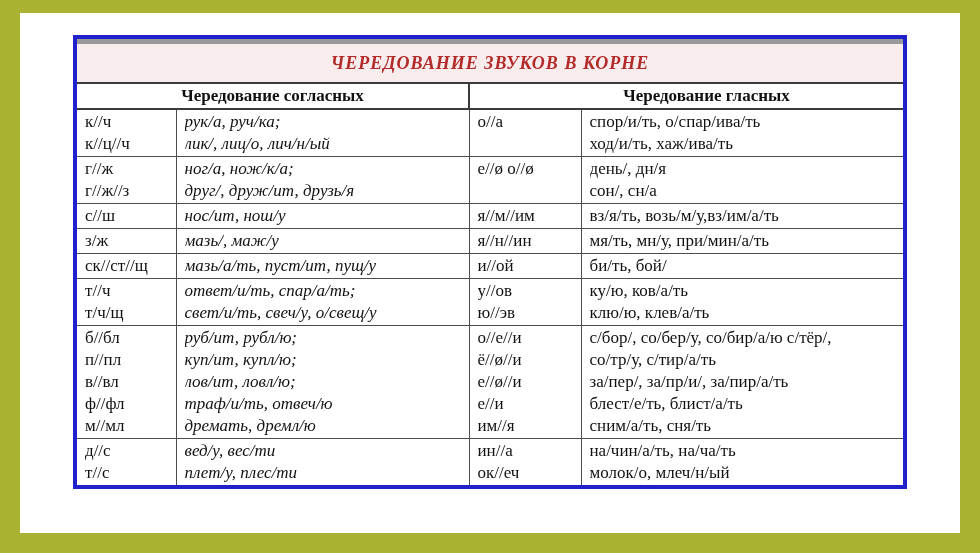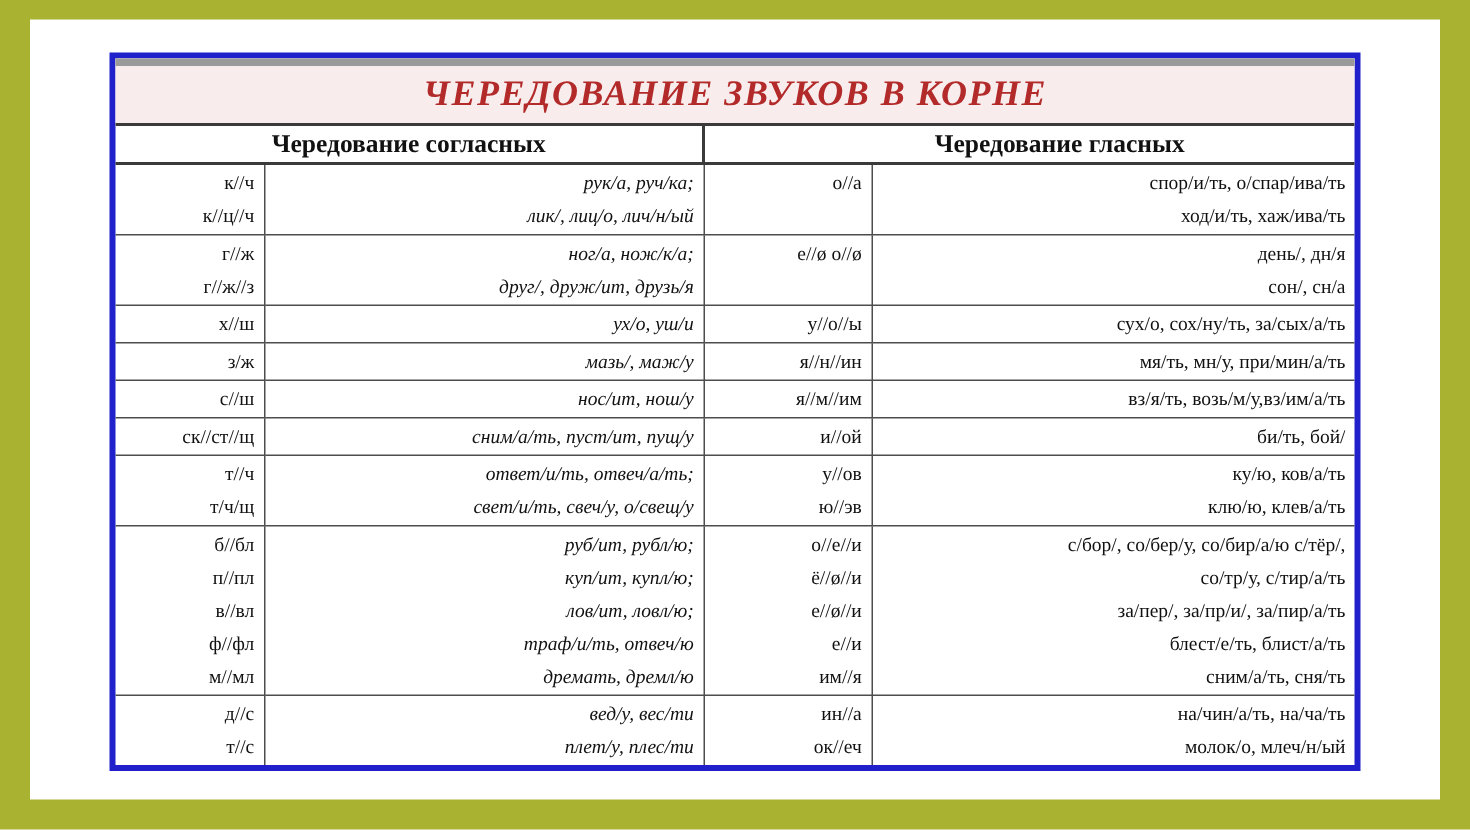--- a/index.html
+++ b/index.html
@@ -30,21 +30,21 @@
   .title-row{
     height:38px;
     background:var(--title-bg);
     border-top:5px solid var(--gray-strip);
     border-bottom:2px solid #3a3a3a;
     display:flex;align-items:center;justify-content:center;
   }
   .title-text{
     color:var(--title-red);
     font-weight:bold;font-style:italic;
-    font-size:24px;letter-spacing:1px;
+    font-size:18px;letter-spacing:1px;
     white-space:nowrap;
   }
   table{
     width:100%;
     border-collapse:collapse;
     table-layout:fixed;
   }
   col.c1{width:99px;}
   col.c2{width:293px;}
   col.c3{width:112px;}
@@ -54,23 +54,22 @@
     border-top:none;
     font-size:17px;font-weight:bold;
     height:24px;padding:0;
     text-align:center;
   }
   th:first-child{border-left:none;}
   th:last-child{border-right:none;padding-left:40px;}
   td{
     border:1.5px solid var(--grid-line);
     vertical-align:top;
-    font-size:13px;
+    font-size:17px;
     padding:1px 6px 1px 8px;
-    text-align:right;
   }
   tr td:first-child{border-left:none;}
   tr td:last-child{border-right:none;}
   tr:last-child td{border-bottom:none;}
   td .line{
     line-height:22px;
     white-space:nowrap;
     overflow:hidden;
   }
   td.examples-left .line{font-style:italic;}
@@ -126,81 +125,67 @@
             <td class="pattern-right">
               <div class="line">е//ø о//ø</div>
             </td>
             <td class="examples-right">
               <div class="line">день/, дн/я</div>
               <div class="line">сон/, сн/а</div>
             </td>
           </tr>
           <tr>
             <td class="pattern-left">
-              <div class="line">х//ш</div>
-            </td>
-            <td class="examples-left">
-              <div class="line">ух/о, уш/и</div>
-            </td>
-            <td class="pattern-right">
-              <div class="line">у//о//ы</div>
-            </td>
-            <td class="examples-right">
-              <div class="line">сух/о, сох/ну/ть, за/сых/а/ть</div>
+              <div class="line">с//ш</div>
+            </td>
+            <td class="examples-left">
+              <div class="line">нос/ит, нош/у</div>
+            </td>
+            <td class="pattern-right">
+              <div class="line">я//м//им</div>
+            </td>
+            <td class="examples-right">
+              <div class="line">вз/я/ть, возь/м/у,вз/им/а/ть</div>
             </td>
           </tr>
           <tr>
             <td class="pattern-left">
               <div class="line">з/ж</div>
             </td>
             <td class="examples-left">
               <div class="line">мазь/, маж/у</div>
             </td>
             <td class="pattern-right">
               <div class="line">я//н//ин</div>
             </td>
             <td class="examples-right">
               <div class="line">мя/ть, мн/у, при/мин/а/ть</div>
             </td>
           </tr>
           <tr>
             <td class="pattern-left">
-              <div class="line">с//ш</div>
-            </td>
-            <td class="examples-left">
-              <div class="line">нос/ит, нош/у</div>
-            </td>
-            <td class="pattern-right">
-              <div class="line">я//м//им</div>
-            </td>
-            <td class="examples-right">
-              <div class="line">вз/я/ть, возь/м/у,вз/им/а/ть</div>
-            </td>
-          </tr>
-          <tr>
-            <td class="pattern-left">
               <div class="line">ск//ст//щ</div>
             </td>
             <td class="examples-left">
-              <div class="line">сним/а/ть, пуст/ит, пущ/у</div>
+              <div class="line">мазь/а/ть, пуст/ит, пущ/у</div>
             </td>
             <td class="pattern-right">
               <div class="line">и//ой</div>
             </td>
             <td class="examples-right">
               <div class="line">би/ть, бой/</div>
             </td>
           </tr>
           <tr>
             <td class="pattern-left">
               <div class="line">т//ч</div>
               <div class="line">т/ч/щ</div>
             </td>
             <td class="examples-left">
-              <div class="line">ответ/и/ть, отвеч/а/ть;</div>
+              <div class="line">ответ/и/ть, спар/а/ть;</div>
               <div class="line">свет/и/ть, свеч/у, о/свещ/у</div>
             </td>
             <td class="pattern-right">
               <div class="line">у//ов</div>
               <div class="line">ю//эв</div>
             </td>
             <td class="examples-right">
               <div class="line">ку/ю, ков/а/ть</div>
               <div class="line">клю/ю, клев/а/ть</div>
             </td>

